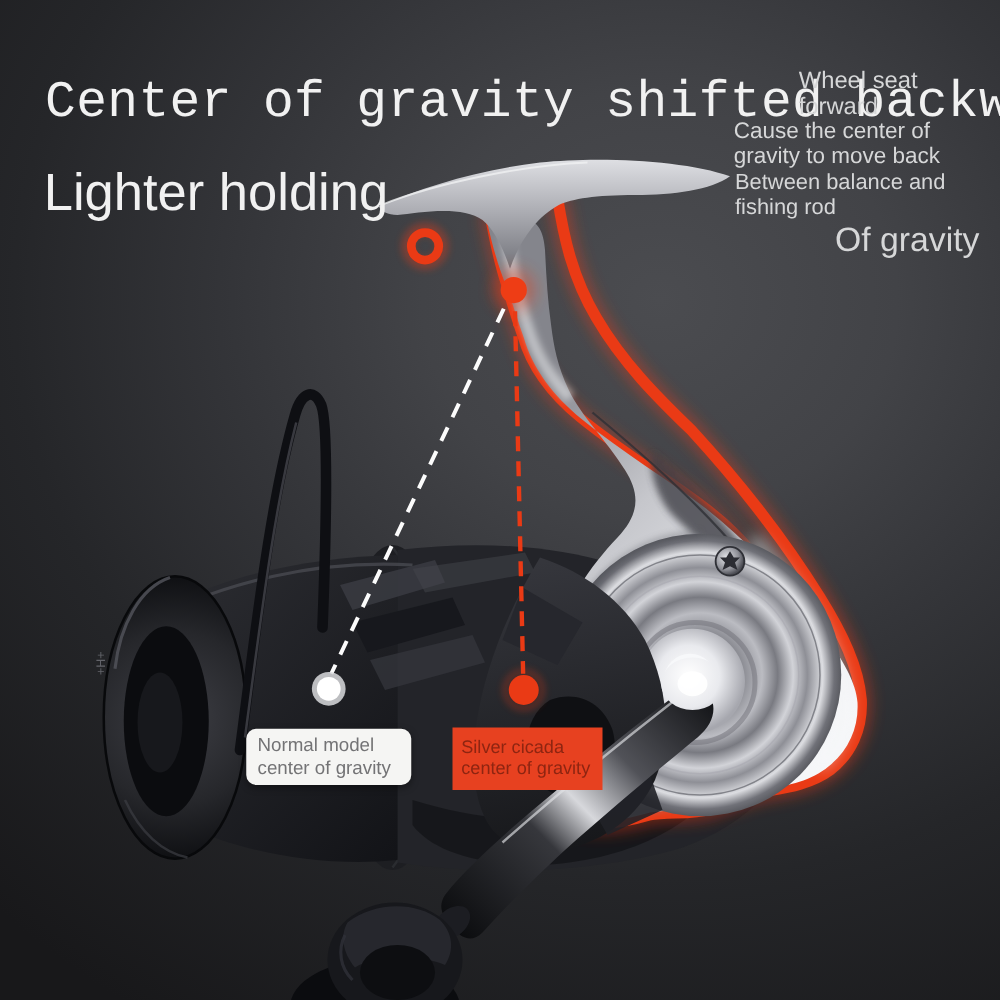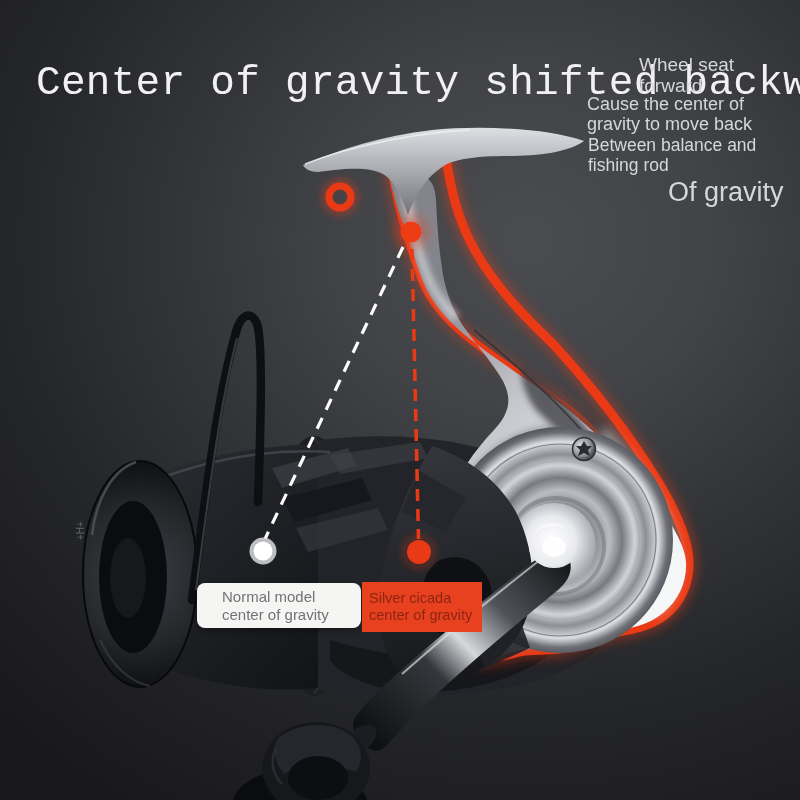--- a/index.html
+++ b/index.html
@@ -18,21 +18,21 @@
     left:35px;top:129px;font-size:42px;font-weight:400;line-height:49px;
     color:var(--heading-text,#f1f1f1);
   }
   .ann{color:var(--annotation-text,#d6d7d8);font-weight:400;}
   #ann-wheel{left:639px;top:54px;width:110px;font-size:19px;line-height:21px;}
   #ann-cause{left:587px;top:94px;width:170px;font-size:18px;line-height:20px;}
   #ann-balance{left:588px;top:135px;width:180px;font-size:17.5px;line-height:20px;}
   #ann-gravity{left:668px;top:177px;font-size:27px;}
   .callout{border-radius:8px;font-weight:400;}
   #callout-normal{
-    left:197px;top:583px;width:114px;padding:5px 25px;
+    left:197px;top:583px;width:114px;padding:5px 9px;
     background:var(--callout-white-bg,#f5f5f3);color:var(--callout-white-text,#737375);
     font-size:15px;line-height:17.5px;box-shadow:0 2px 6px rgba(0,0,0,.35);
   }
   #callout-silver{
     left:362px;top:582px;width:106px;padding:8px 7px;border-radius:0;
     background:var(--callout-red-bg,#e74120);color:var(--callout-red-text,#8e2511);
     font-size:14.5px;line-height:17px;
   }
 </style>
 </head>
@@ -193,20 +193,21 @@
     <line x1="412" y1="249" x2="418.5" y2="539" stroke="#ea3a15" stroke-width="3.5" stroke-dasharray="12 8"></line>
     <circle cx="263" cy="551" r="13.5" fill="#d9dadd" opacity=".85"></circle>
     <circle cx="263" cy="551" r="9.5" fill="#ffffff"></circle>
     <circle cx="419" cy="552" r="14.5" fill="none" stroke="#ea3a15" stroke-width="5" opacity=".3" filter="url(#b3)"></circle>
     <circle cx="419" cy="552" r="12" fill="#ea3a15"></circle>
   </g>
 </svg>
 
 <div class="abs h1">Center of gravity shifted backward</div>
 <div class="abs h2">
+  <div>Lighter holding</div>
 </div>
 
 <div id="ann-wheel" class="abs ann">Wheel seat forward</div>
 <div id="ann-cause" class="abs ann">Cause the center of gravity to move back</div>
 <div id="ann-balance" class="abs ann">Between balance and fishing rod</div>
 <div id="ann-gravity" class="abs ann">Of gravity</div>
 
 <div id="callout-normal" class="abs callout">Normal model center of gravity</div>
 <div id="callout-silver" class="abs callout">Silver cicada center of gravity</div>
 

